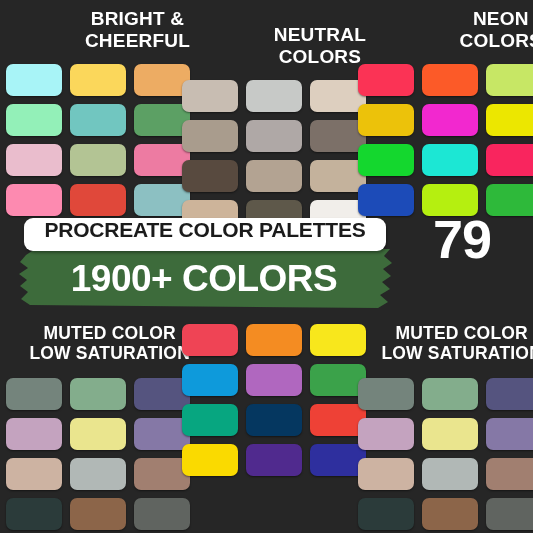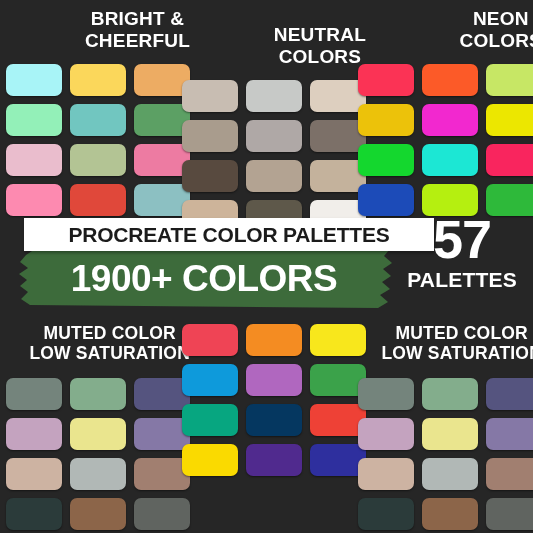--- a/index.html
+++ b/index.html
@@ -79,27 +79,27 @@
     width: 378px;
     height: 66px;
   }
   #brush-stroke svg { display: block; width: 100%; height: 100%; }
 
   
   #headline-banner {
     position: absolute;
     left: 24px;
     top: 13px;
-    width: 410px;
+    width: 362px;
     height: 33px;
     background: #ffffff;
     display: flex;
-    align-items: center;
     justify-content: center;
     box-shadow: 1px 2px 3px rgba(0,0,0,0.35);
+    border-radius: 9px;
   }
   #headline-text {
     color: #1b1b1b;
     font-size: 21px;
     font-weight: bold;
     letter-spacing: -0.2px;
     white-space: nowrap;
   }
 
   #subheadline-text {
@@ -216,22 +216,21 @@
       </svg>
     </div>
 
     <div id="headline-banner" style="background: rgb(255, 255, 255);">
       <span id="headline-text" style="color: rgb(27, 27, 27);">PROCREATE COLOR PALETTES</span>
     </div>
 
     <div id="subheadline-text" style="color: rgb(255, 255, 255);">1900+ COLORS</div>
 
     <div id="count-block">
-      <div id="count-number" style="color: rgb(255, 255, 255);">57</div>
-      <div id="count-label" style="color: rgb(255, 255, 255);">PALETTES</div>
+      <div id="count-number" style="color: rgb(255, 255, 255);">79</div>
     </div>
   </div>
 
   <div class="palette bottom" id="palette-muted-left">
     <div class="palette-title">MUTED COLOR
 LOW SATURATION</div>
     <div class="swatch-grid">
         <div class="swatch" style="background: rgb(116, 132, 124);"></div>
         <div class="swatch" style="background: rgb(131, 173, 140);"></div>
         <div class="swatch" style="background: rgb(85, 84, 127);"></div>

